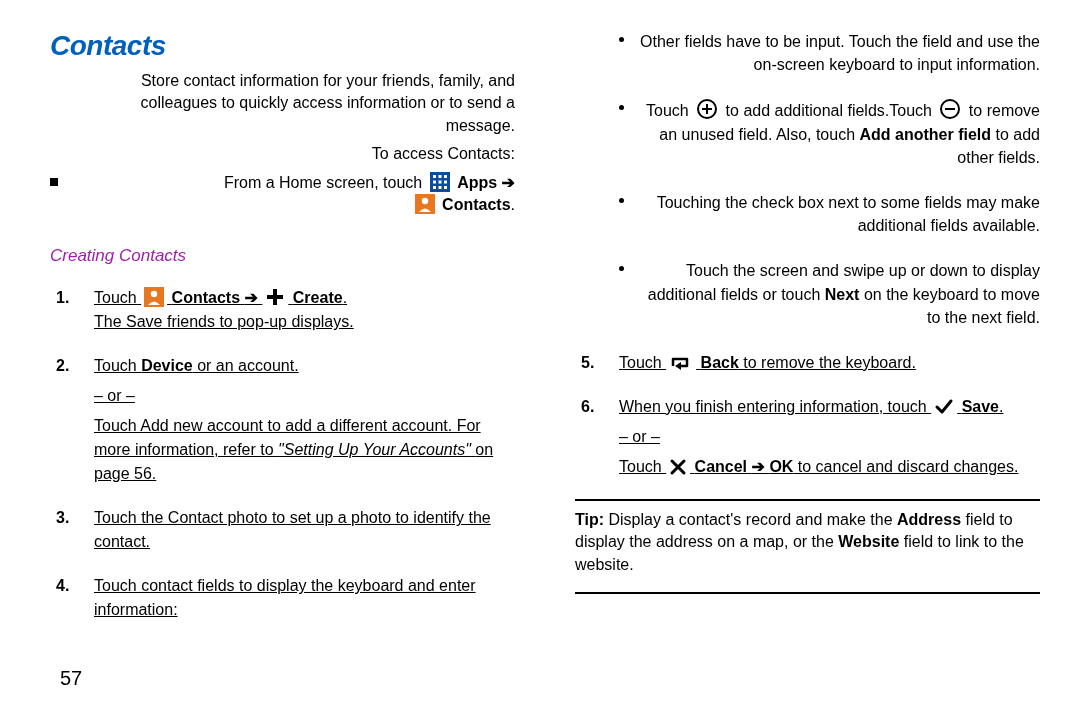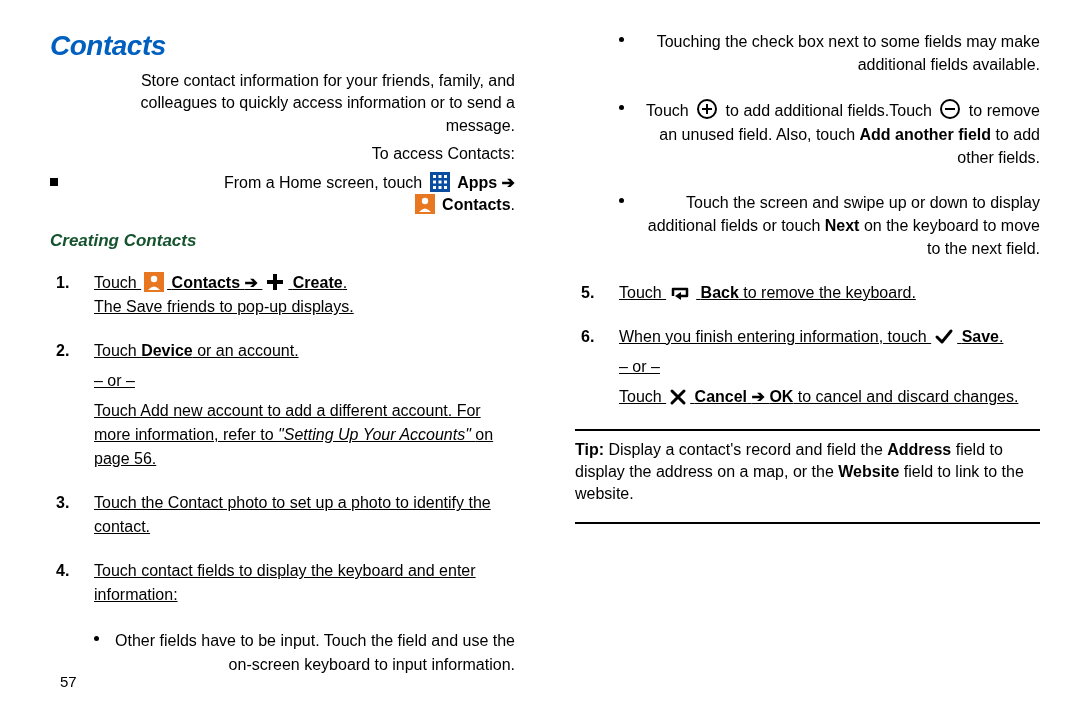--- a/index.html
+++ b/index.html
@@ -17,25 +17,25 @@
   }
   h1 {
     color: #0060bf;
     font-style: italic;
     font-weight: 900;
     font-size: 28px;
     margin: 0 0 8px 0;
     letter-spacing: -0.5px;
   }
   h2 {
-    color: #14532d;
+    color: #a21caf;
     font-style: italic;
-    font-weight: 700;
+    font-weight: 400;
     font-size: 17px;
-    margin: 15px 0 6px 0;
+    margin: 30px 0 6px 0;
   }
   p { margin: 6px 0; line-height: 1.4; }
   .indent1 { margin-left: 18px; text-align: right; }
   .square-bullet { margin-left: 22px; position: relative; }
   .square-bullet::before {
     content: '';
     position: absolute;
     left: -22px;
     top: 6px;
     width: 8px;
@@ -56,21 +56,21 @@
     content: '';
     position: absolute;
     left: -6px;
     top: 7px;
     width: 5px; height:5px; background:#000; border-radius:50%;
   }
   .b { font-weight: 700; }
   .i { font-style: italic; }
   .icon { display:inline-block; vertical-align: -4px; margin: 0 3px; }
   .icon svg { display:block; }
-  .pagenum { position:absolute; left:60px; bottom:30px; font-size:15px; }
+  .pagenum { position:absolute; left:60px; bottom:30px; font-size:20px; }
   hr.tiprule { border:none; border-top:2px solid #000; margin:16px 0 8px 0; }
   .keep { break-inside: avoid; }
 </style>
 </head>
 <body>
 
 <h1>Contacts</h1>
 
 <p class="indent1">Store contact information for your friends, family, and colleagues to quickly access information or to send a message.</p>
 
@@ -131,35 +131,35 @@
 
   <li>Touch the Contact photo to set up a photo to identify the contact.</li>
 
   <li>
     <span>Touch contact fields to display the keyboard and enter information:</span>
   </li>
 </ol>
 
 <ul class="sub" style="margin-left:50px; margin-top:4px;">
     <li>Other fields have to be input. Touch the field and use the on-screen keyboard to input information.</li>
-    <li>Touching the check box next to some fields may make additional fields available.</li>
     <li>
       <span>Touch </span>
       <span class="icon"><svg width="22" height="22">
           <circle cx="11" cy="11" r="9" fill="none" stroke="#000" stroke-width="2"></circle>
           <line x1="11" y1="6" x2="11" y2="16" stroke="#000" stroke-width="2"></line>
           <line x1="6" y1="11" x2="16" y2="11" stroke="#000" stroke-width="2"></line>
         </svg></span>
       <span> to add additional fields.Touch </span>
       <span class="icon"><svg width="22" height="22">
           <circle cx="11" cy="11" r="9" fill="none" stroke="#000" stroke-width="2"></circle>
           <line x1="6" y1="11" x2="16" y2="11" stroke="#000" stroke-width="2"></line>
         </svg></span>
       <span> to remove an unused field. Also, touch </span><span class="b">Add another field</span><span> to add other fields.</span>
     </li>
+    <li>Touching the check box next to some fields may make additional fields available.</li>
     <li>
       <span>Touch the screen and swipe up or down to display additional fields or touch </span><span class="b">Next</span><span> on the keyboard to move to the next field.</span>
     </li>
 </ul>
 
 <ol start="5" style="counter-reset: step 4;">
   <li>
     <span>Touch </span>
     <span class="icon"><svg width="24" height="18">
           <path d="M4 12 L4 5 L18 5 L18 12 L10 12" fill="none" stroke="#000" stroke-width="2.5" stroke-linejoin="round"></path>
@@ -180,18 +180,18 @@
           <line x1="15" y1="3" x2="3" y2="15" stroke="#000" stroke-width="3" stroke-linecap="round"></line>
         </svg></span>
     <span class="b">Cancel</span>
     <span class="b"> ➔ </span><span class="b">OK</span><span> to cancel and discard changes.</span>
   </li>
 </ol>
 
 <div class="keep">
 <hr class="tiprule">
 <p style="margin-left:0;">
-  <span class="b">Tip:</span><span> Display a contact's record and field the </span><span class="b">Address</span><span> field to display the address on a map, or the </span><span class="b">Website</span><span> field to link to the website.</span>
+  <span class="b">Tip:</span><span> Display a contact's record and make the </span><span class="b">Address</span><span> field to display the address on a map, or the </span><span class="b">Website</span><span> field to link to the website.</span>
 </p>
 <hr class="tiprule">
 </div>
 
 <div class="pagenum">57</div>
 
 </body></html>

